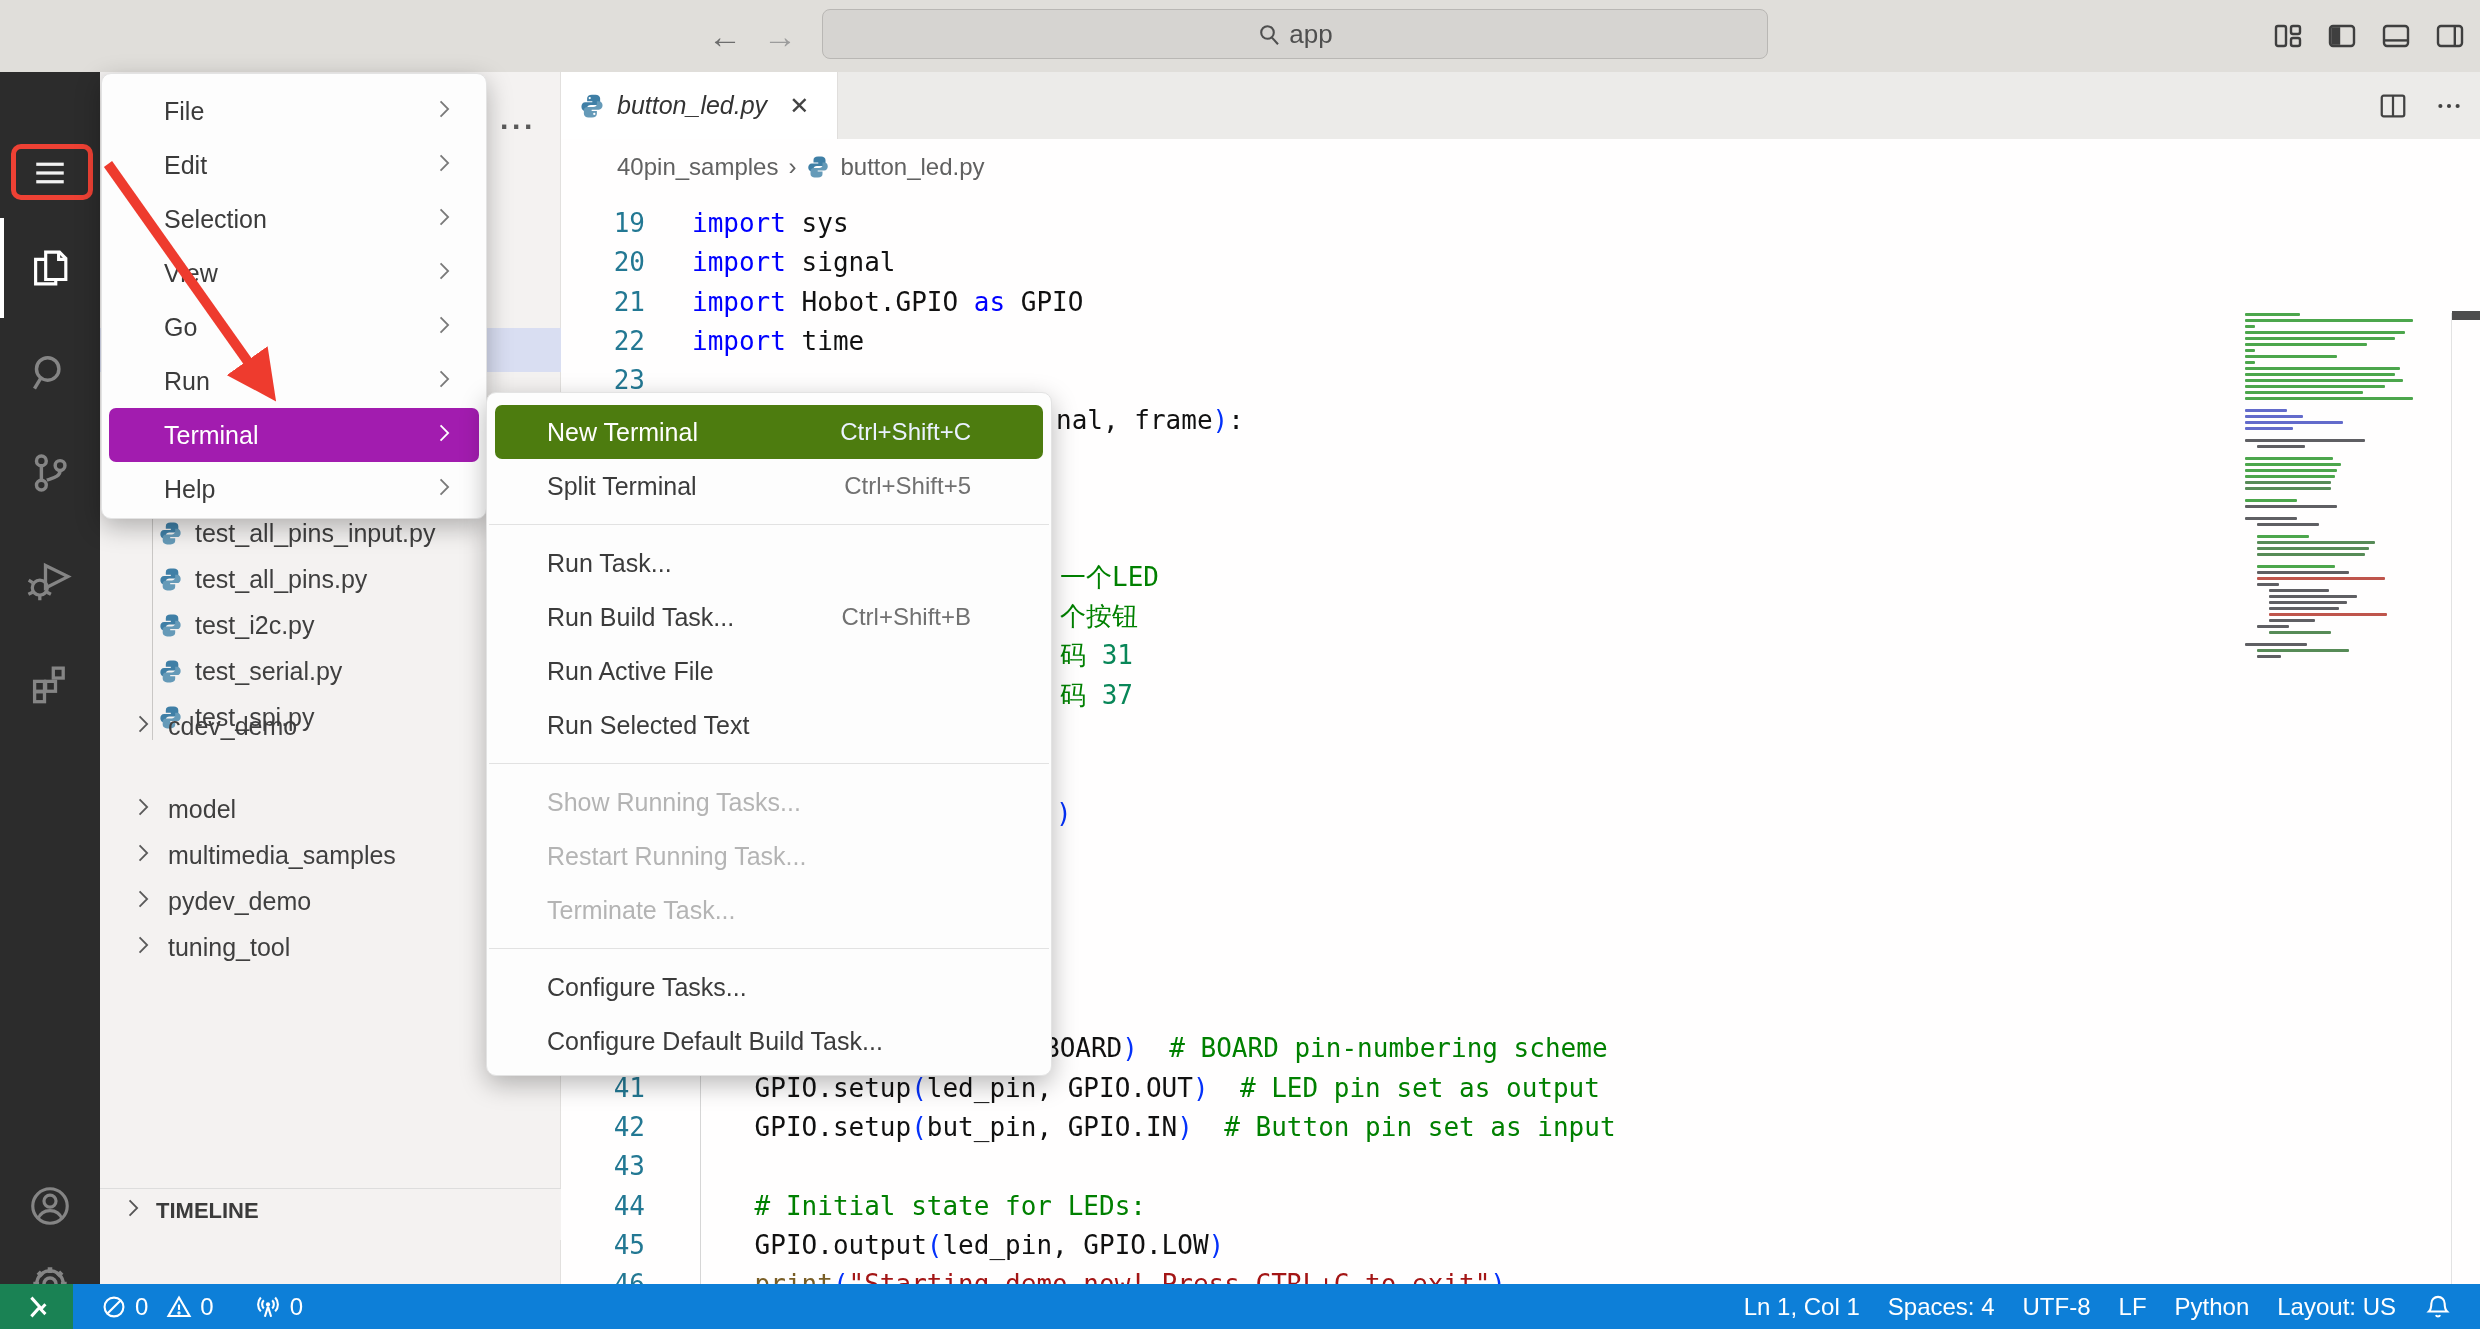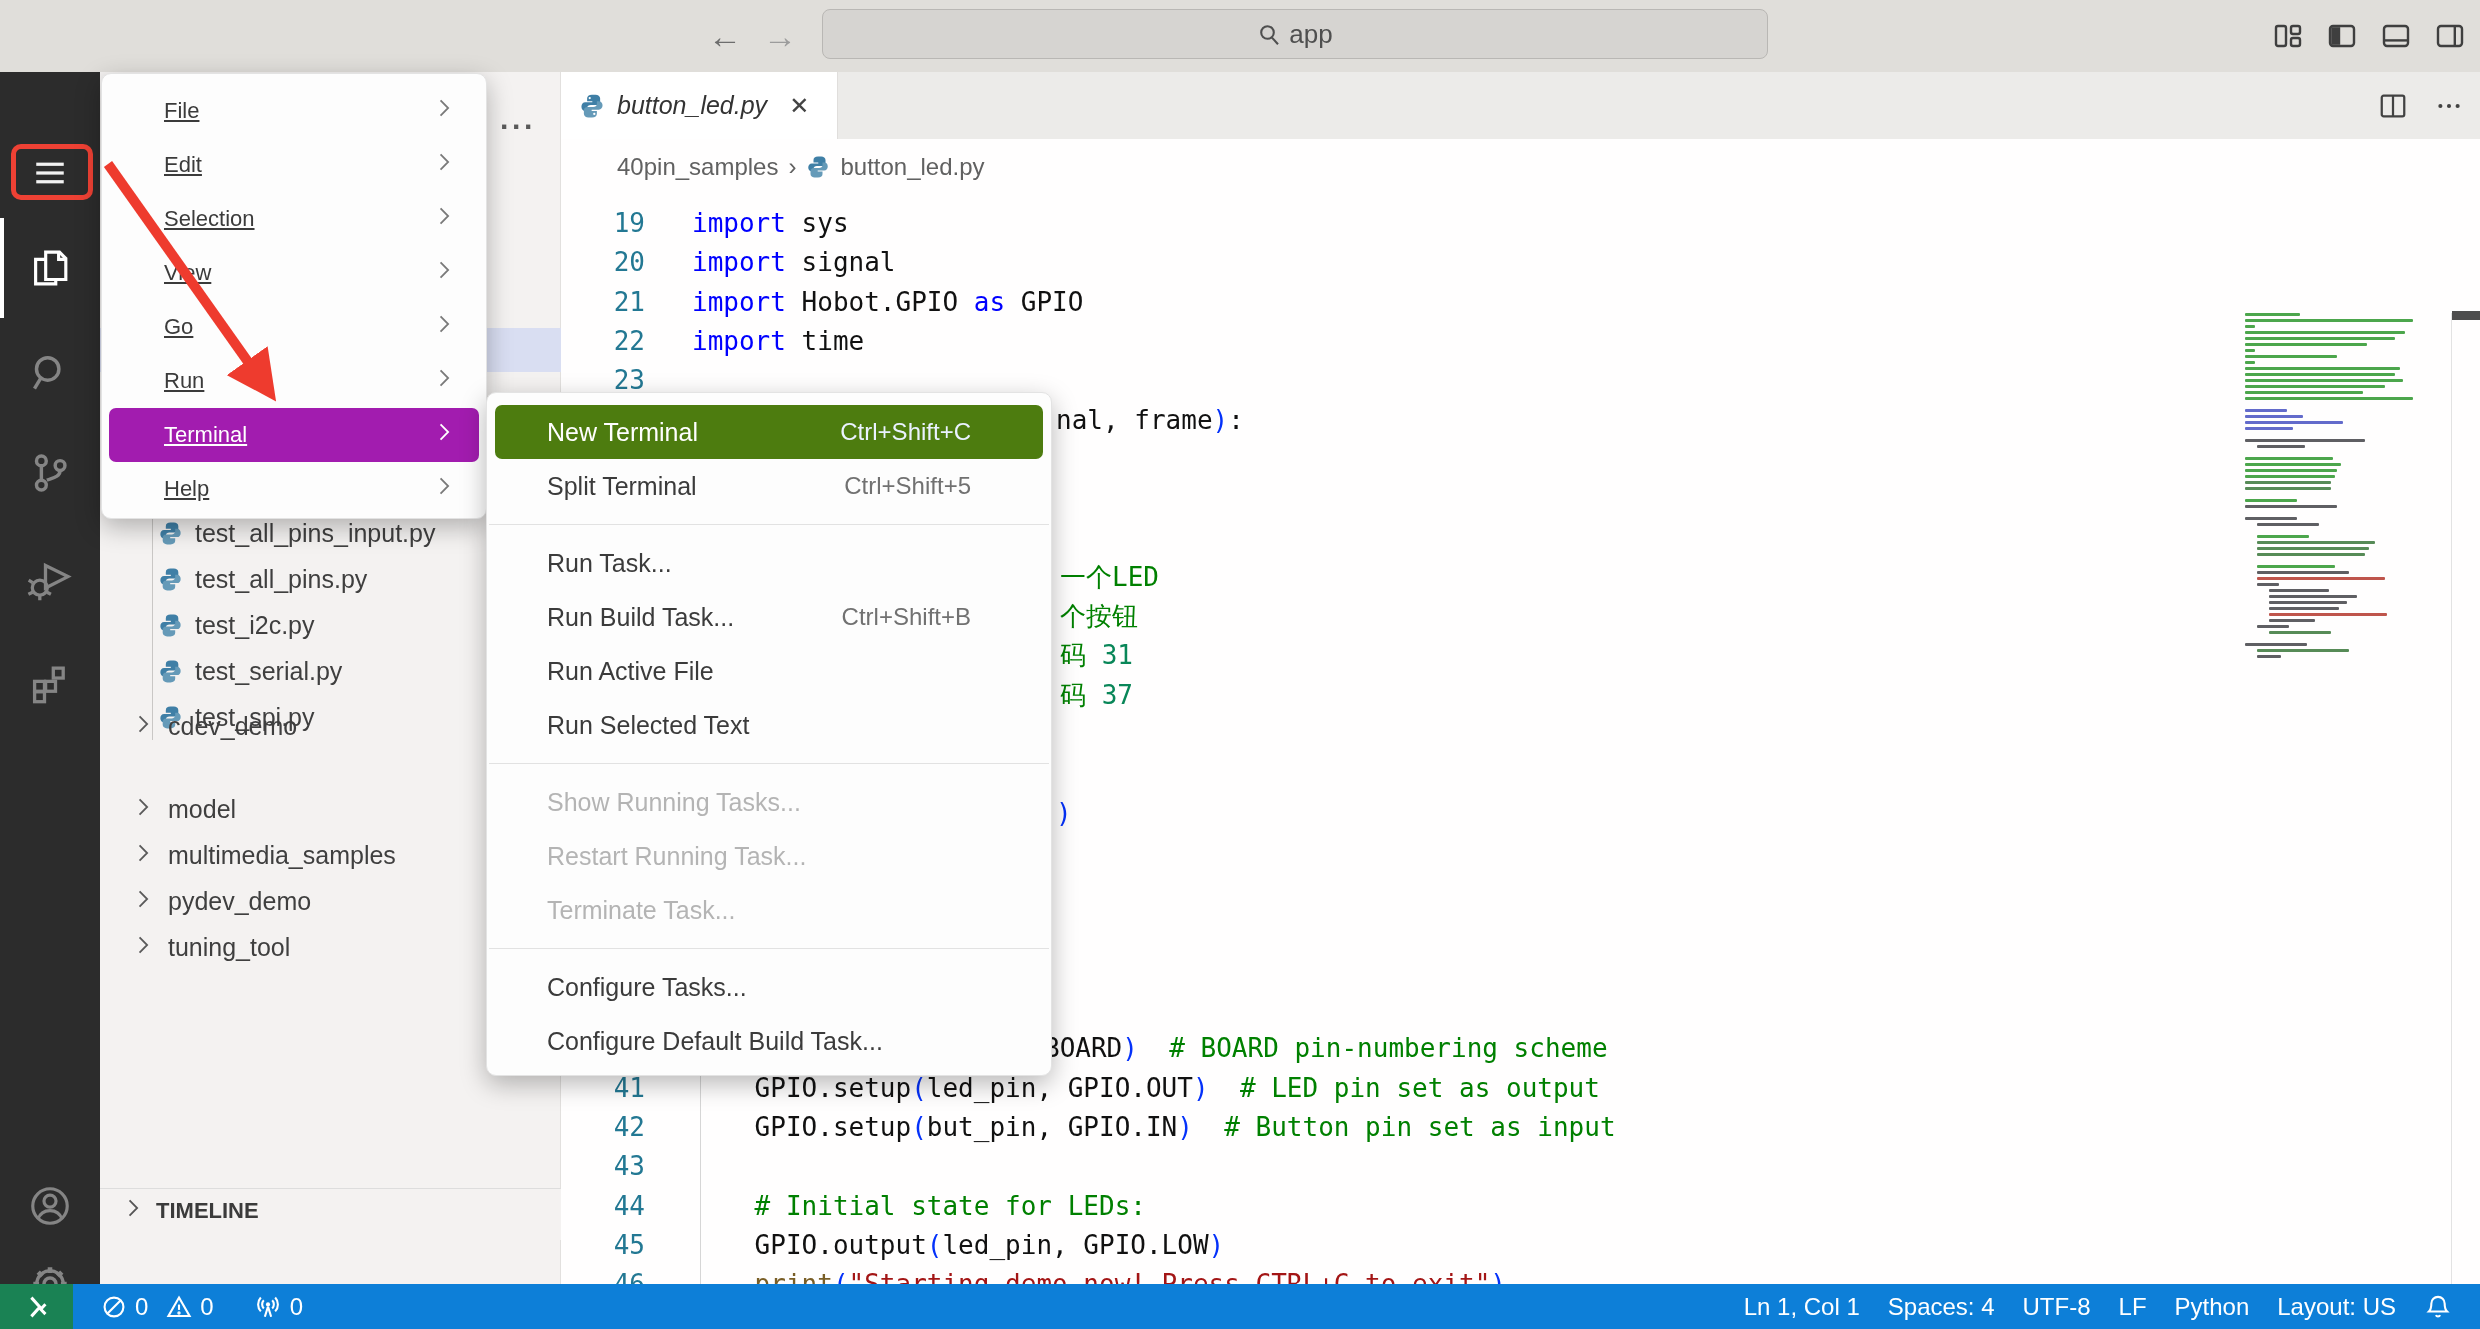--- a/index.html
+++ b/index.html
@@ -57,21 +57,21 @@
 
   
   #statusbar { position:absolute; left:0; top:1284px; width:2480px; height:45px; background:#0d7fd8; color:#fff; font-size:24px; display:flex; align-items:center; }
   #remote { width:73px; height:45px; background:#1a8254; display:flex; align-items:center; justify-content:center; }
   .sb-item { display:flex; align-items:center; gap:8px; margin-left:28px; }
   #sb-right { margin-left:auto; display:flex; align-items:center; gap:28px; padding-right:28px; }
 
   
   .menu-panel { position:absolute; background:#fdfdfd; border:1px solid #e3e3e3; border-radius:10px; box-shadow:0 8px 26px rgba(0,0,0,.28); z-index:50; }
   #main-menu { left:101px; top:73px; width:386px; height:446px; padding-top:10px; }
-  .mi { position:relative; height:54px; margin:0 7px; border-radius:7px; display:flex; align-items:center; padding:0 24px 0 55px; color:#3b3b3b; font-size:22px;text-decoration:underline; }
+  .mi { position:relative; height:54px; margin:0 7px; border-radius:7px; display:flex; align-items:center; padding:0 24px 0 55px; color:#3b3b3b; font-size:25px; }
   .mi .mchev { margin-left:auto; color:#7a7a7a; }
   .mi.active { background:#a21caf; color:#fff; }
   .mi.active .mchev { color:#fff; }
   #sub-menu { left:486px; top:392px; width:566px; height:684px; padding-top:12px; z-index:55; }
   .smi { position:relative; height:54px; margin:0 8px; border-radius:7px; display:flex; align-items:center; padding:0 72px 0 52px; color:#3b3b3b; font-size:25px; }
   .smi .sc { margin-left:auto; color:#717171; font-size:24px; }
   .smi.active { background:#4d7c0f; color:#fff; }
   .smi.active .sc { color:#eaf2ff; }
   .smi.disabled { color:#b4b4b4; }
   .msep { height:1px; background:#e2e2e2; margin:11px 2px; }

